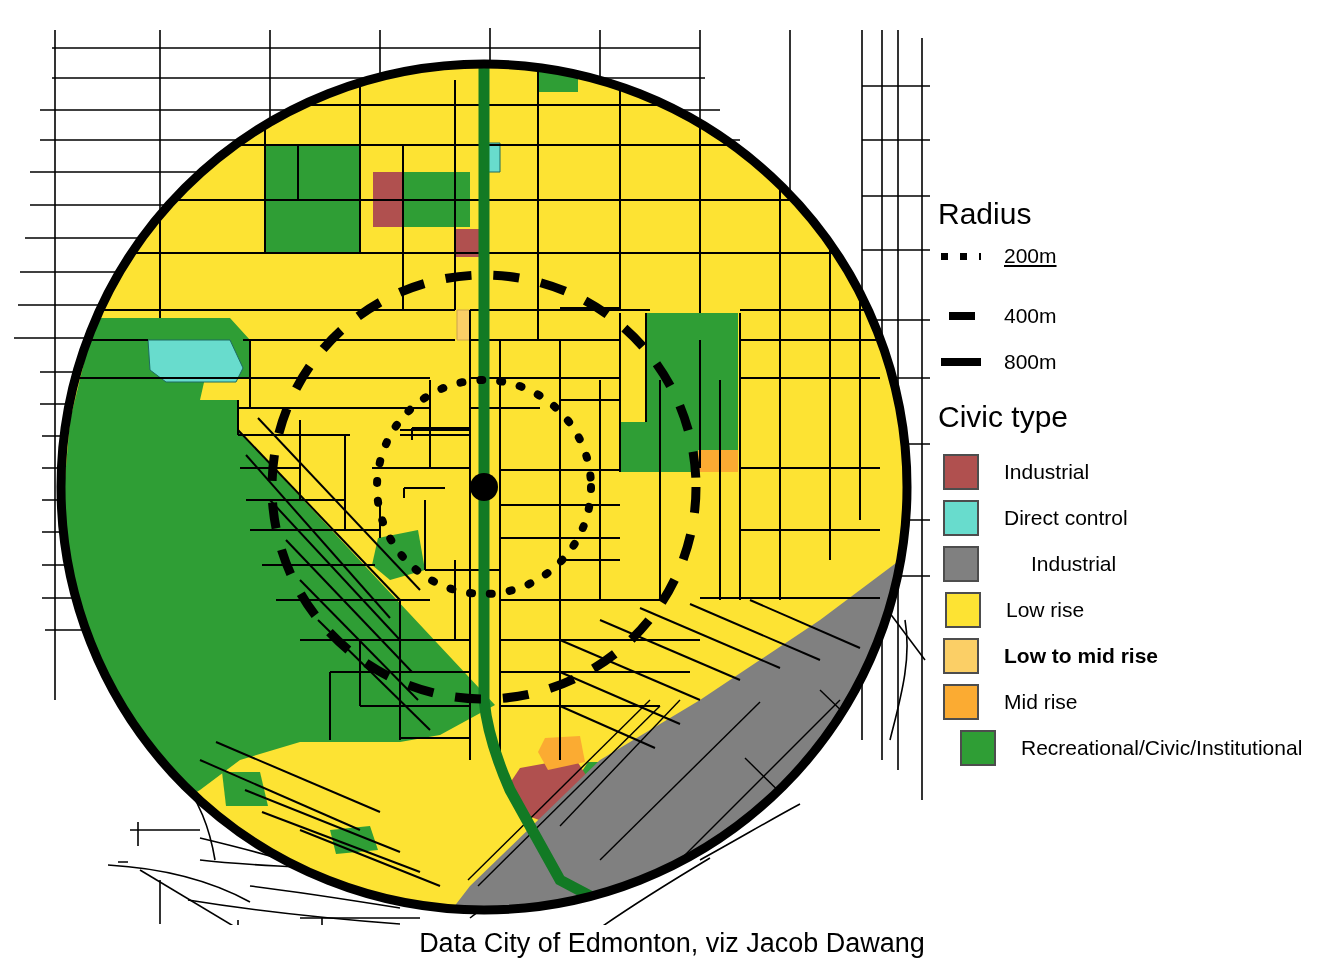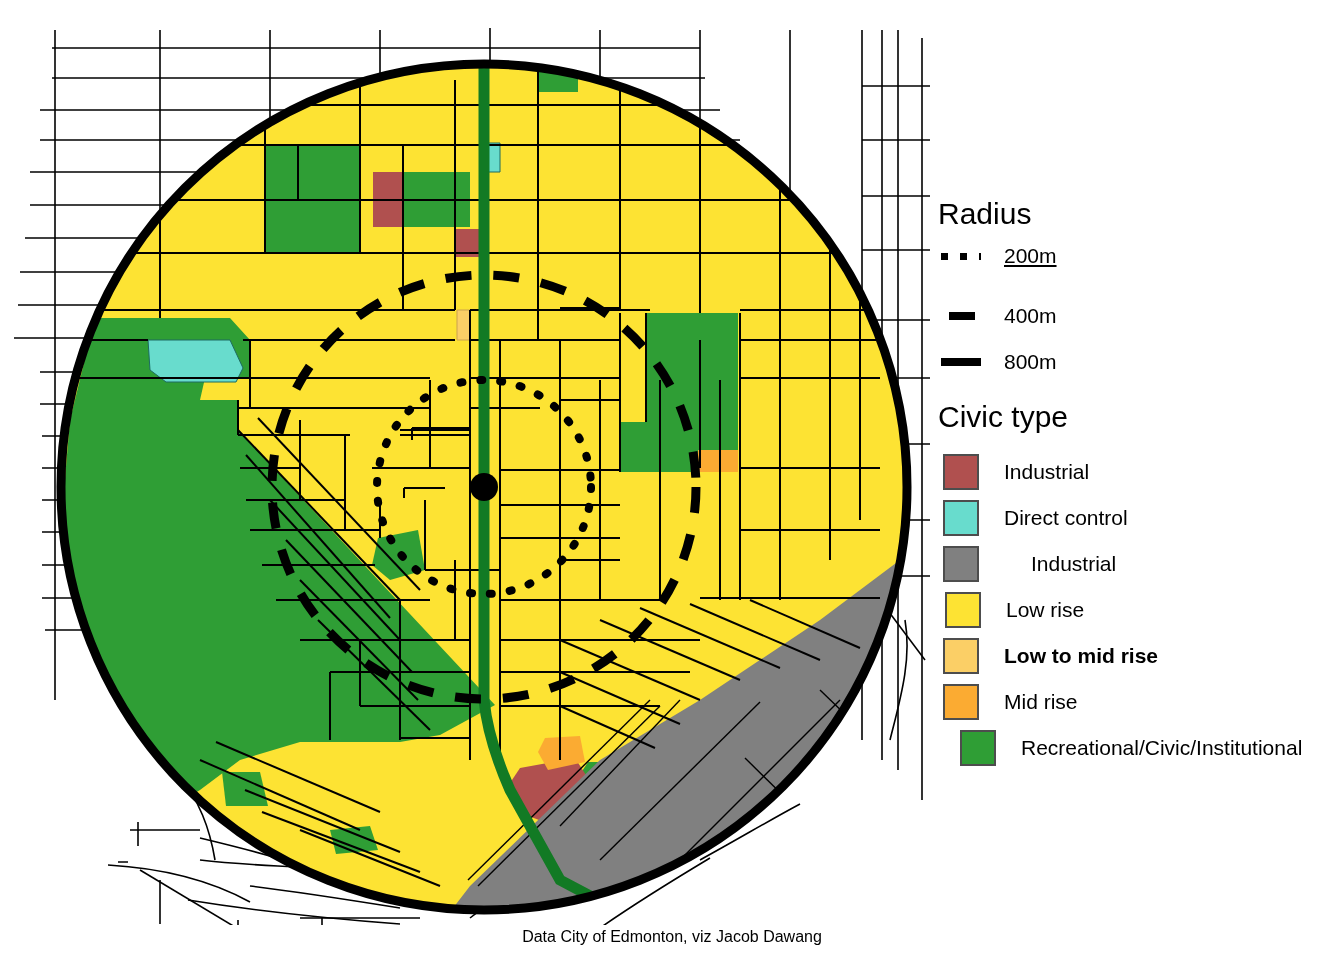--- a/index.html
+++ b/index.html
@@ -31,21 +31,21 @@
     letter-spacing: -0.2px;
     color: #000;
     white-space: nowrap;
   }
   .caption {
     position: absolute;
     left: 0;
     top: 928px;
     width: 1344px;
     text-align: center;
-    font-size: 16px;
+    font-size: 27px;
     color: #000;
   }
   
   #map-wrap {
     position: absolute;
     left: 0;
     top: 0;
     width: 930px;
     height: 925px;
   }

